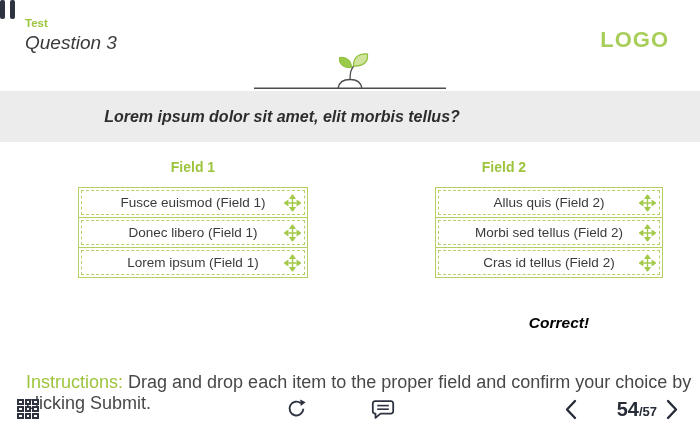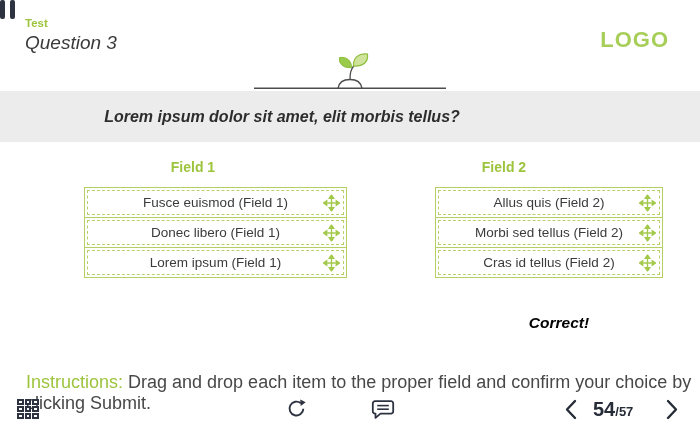--- a/index.html
+++ b/index.html
@@ -22,21 +22,21 @@
   
   .banner{position:absolute;left:0;top:91px;width:700px;height:51px;background:#ececec;}
   .question-text{position:absolute;left:0;top:108px;width:564px;text-align:center;
     font-size:16px;font-weight:bold;font-style:italic;color:#2d2d2d;}
 
   
   .col-header{position:absolute;top:159px;font-size:14px;font-weight:bold;color:#9cc43c;text-align:center;}
   .col-header.c1{left:78px;width:230px;}
   .col-header.c2{left:390px;width:228px;}
   .dropbox{position:absolute;top:187px;}
-  .dropbox.c1{left:84px;width:263px;}
+  .dropbox.c1{left:78px;width:230px;}
   .dropbox.c2{left:390px;width:228px;padding-left:45px;}
   .drag-item{
     position:relative;height:31px;margin-top:-1px;box-sizing:border-box;
     border:1px solid #b4d065;background:#ffffff;
     display:flex;align-items:center;justify-content:center;
     cursor:move;
   }
   .drag-item:first-child{margin-top:0;}
   .drag-item::before{content:"";position:absolute;inset:2px;border:1px dashed #b7d06a;pointer-events:none;}
   .drag-item .item-label{font-size:13.5px;color:#3b3b3b;position:relative;z-index:1;}
@@ -52,21 +52,21 @@
   .menu-btn{position:absolute;left:17px;top:399px;width:24px;height:21px;
     display:grid;grid-template-columns:repeat(3,7px);grid-auto-rows:6.5px;gap:0.5px;cursor:pointer;}
   .menu-btn span{box-sizing:border-box;width:6.5px;height:6px;border:2px solid #2d3340;background:#ffffff;}
   .icon-btn{position:absolute;cursor:pointer;background:none;border:none;padding:0;}
   .refresh-btn{left:285px;top:397px;width:23px;height:23px;}
   .pause-btn{left:331px;top:399px;width:15px;height:19px;display:flex;justify-content:space-between;}
   .pause-btn i{display:block;width:5px;height:19px;border-radius:2px;background:#2d3340;}
   .chat-btn{left:371px;top:400px;width:24px;height:20px;}
   .prev-btn{left:562px;top:398px;width:18px;height:23px;}
   .next-btn{left:663px;top:398px;width:18px;height:23px;}
-  .page-indicator{position:absolute;left:593px;top:398px;width:64px;text-align:left;color:#262c38;white-space:nowrap;}
+  .page-indicator{position:absolute;left:593px;top:398px;width:64px;text-align:right;color:#262c38;white-space:nowrap;}
   .page-current{font-size:20px;font-weight:bold;}
   .page-sep,.page-total{font-size:13px;font-weight:bold;}
 </style>
 </head>
 <body>
 
 <div class="stage">
 
   <div class="course-title">Test</div>
   <div class="question-label">Question 3</div>

